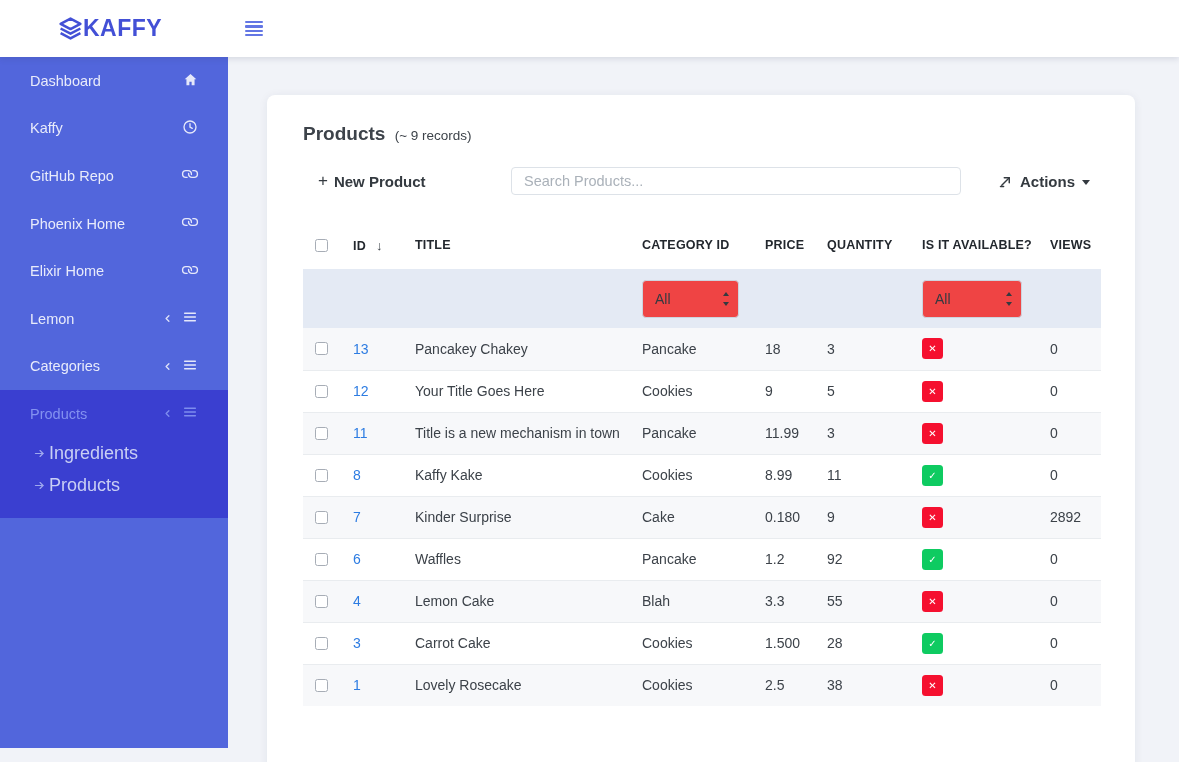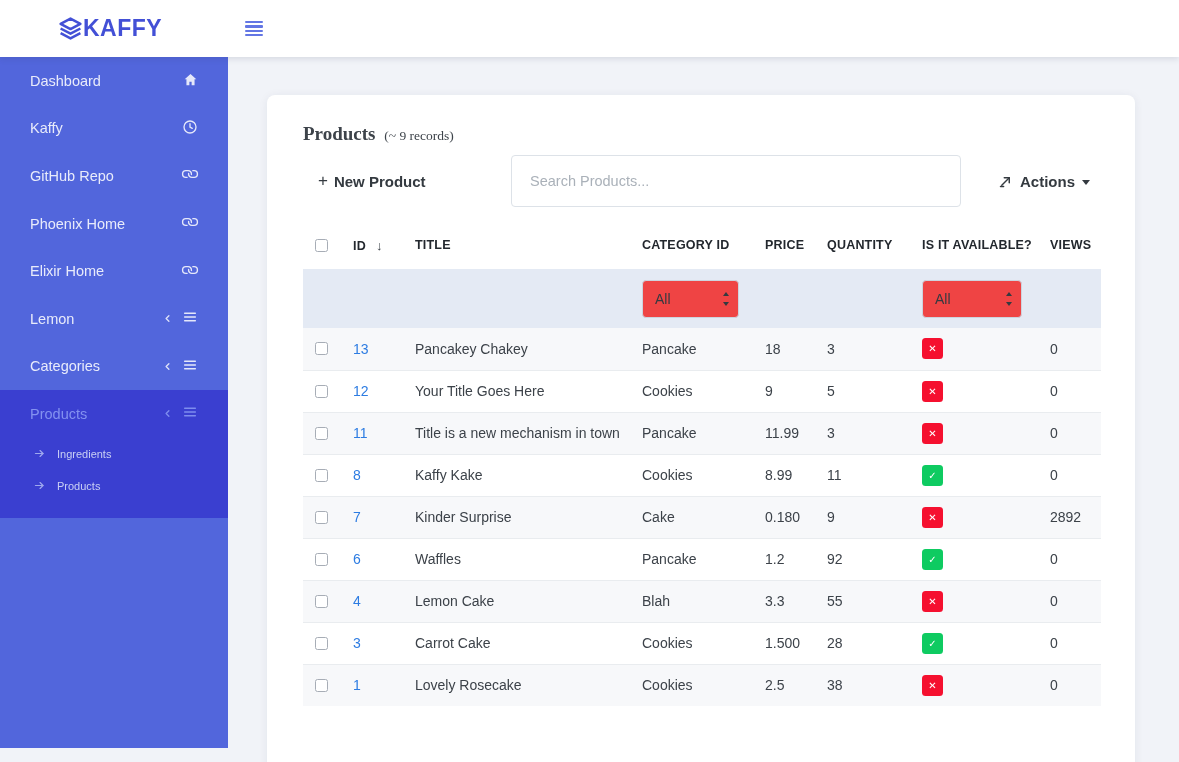--- a/index.html
+++ b/index.html
@@ -17,39 +17,39 @@
 
   
   .sidebar { position:fixed; top:57px; left:0; bottom:14px; width:228px; background:#5266dc; z-index:20; }
   .side-item { height:47.6px; display:flex; align-items:center; justify-content:space-between;
     padding:0 30px; color:rgba(255,255,255,.87); font-size:14.5px; cursor:pointer; }
   .side-item .right-icons { display:flex; align-items:center; gap:9px; color:rgba(255,255,255,.85); }
   .side-item .chev { color:rgba(255,255,255,.8); display:flex; }
   .active-group { background:#3a3fd0; padding-bottom:16px; }
   .active-group .side-item { color:#8492f0; }
   .active-group .side-item .right-icons, .active-group .side-item .chev { color:#7e8dee; }
-  .sub-item { height:32px; display:flex; align-items:center; padding-left:33px; gap:11px;
-    color:#c9cff4; font-size:11px; cursor:pointer; }
+  .sub-item { height:32px; display:flex; align-items:center; padding-left:33px; gap:3px;
+    color:#c9cff4; font-size:18px; cursor:pointer; }
   .sub-item .arrow { color:#9fa9ee; display:flex; }
 
   
   .main { margin-left:220px; height:100%; padding-top:57px; }
   .card { background:#fff; border-radius:8px; margin:38px 44px 0 47px; height:900px;
     box-shadow:0 1px 10px rgba(30,40,70,.07); padding:28px 34px 0 36px; }
 
-  .page-title { font-size:19px; color:#3d434a; margin-bottom:16px;font-family:Liberation Serif, serif; }
+  .page-title { font-size:19px; color:#3d434a; margin-bottom:16px; }
   .page-title .t { font-weight:bold; }
   .page-title .records { font-size:13.5px; font-weight:normal; color:#3d434a; margin-left:4px; }
 
   .controls { display:flex; align-items:center; height:40px; margin-bottom:20px; }
   .new-product { width:208px; display:flex; align-items:center; padding-left:15px; gap:6px;
     font-size:15px; font-weight:bold; color:#343a40; cursor:pointer; }
   .new-product .plus { font-weight:normal; font-size:17px; }
-  .search-input { flex:0 0 450px; height:52px; border:1px solid #dde2e8; border-radius:4px;
-    padding:0 18px; font-size:14.5px; color:#495057; outline:none; background:#fff;
+  .search-input { flex:0 0 450px; height:28px; border:1px solid #dde2e8; border-radius:4px;
+    padding:0 12px; font-size:14.5px; color:#495057; outline:none; background:#fff;
     font-family:"Liberation Sans","DejaVu Sans",sans-serif; }
   .search-input::placeholder { color:#aab1b9; }
   .spacer { flex:1; }
   .actions-btn { display:flex; align-items:center; gap:7px; font-size:15px; font-weight:bold;
     color:#343a40; cursor:pointer; margin-right:11px; }
   .actions-btn .a-icon { display:flex; color:#343a40; }
   .caret-down { width:0; height:0; border-left:4.5px solid transparent; border-right:4.5px solid transparent;
     border-top:5px solid #343a40; margin-top:2px; }
 
   

